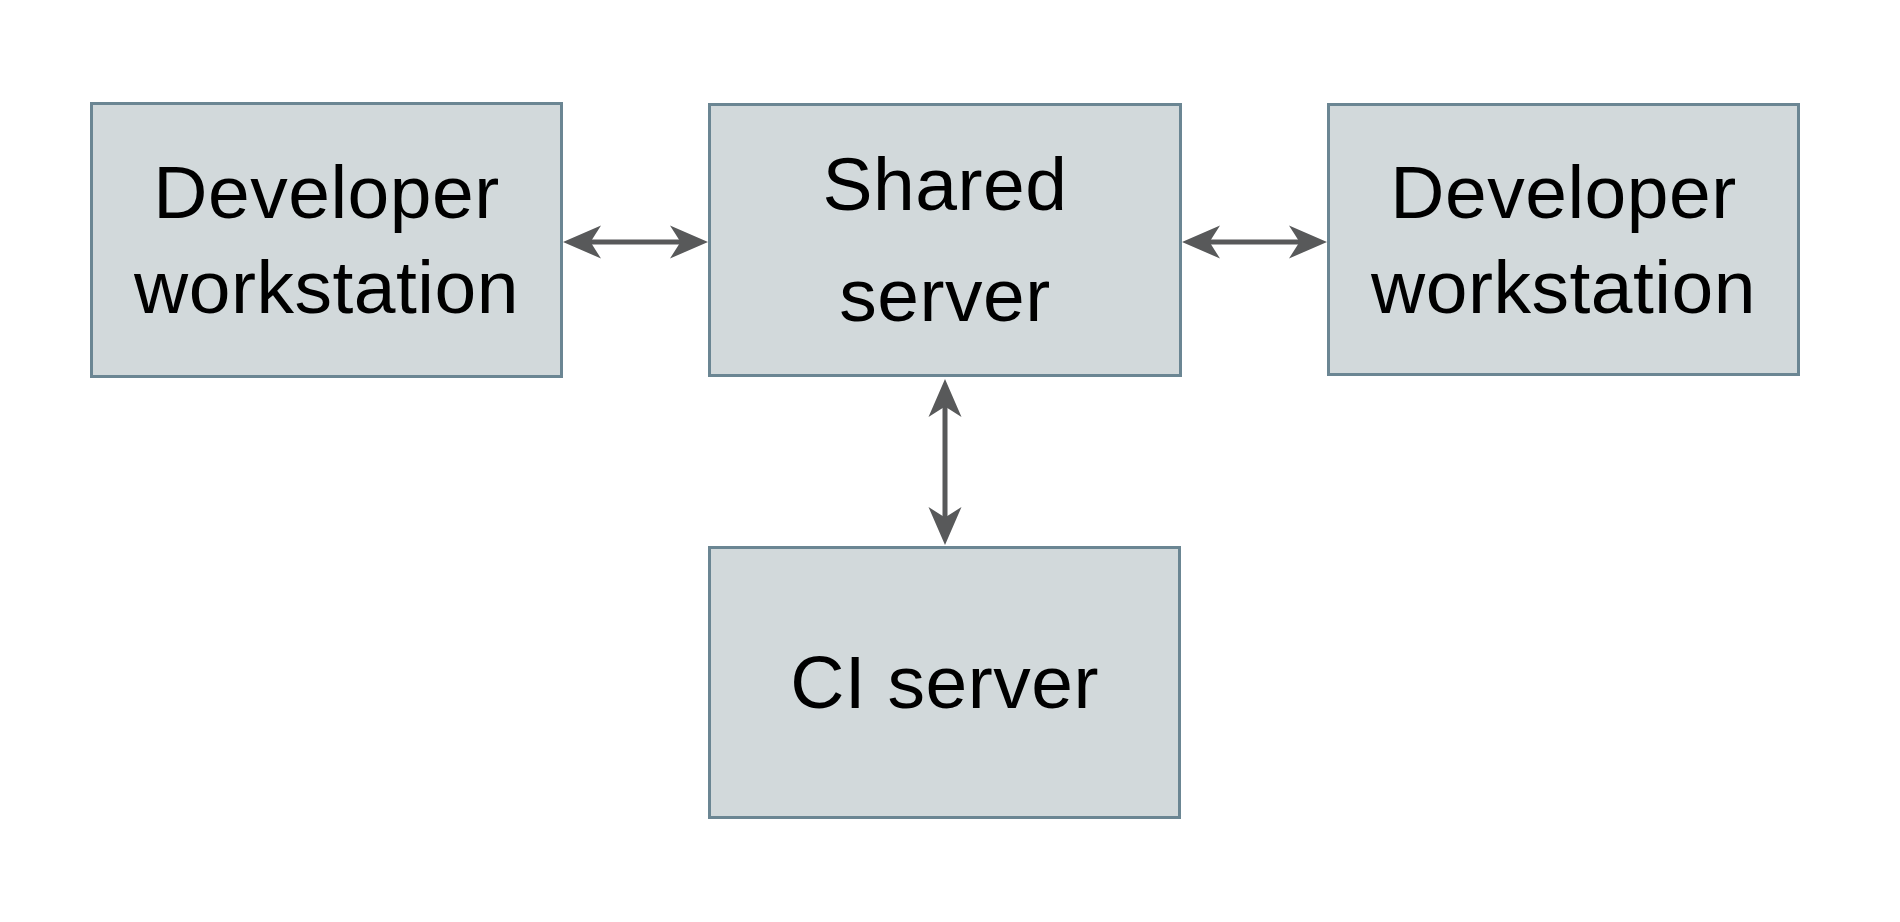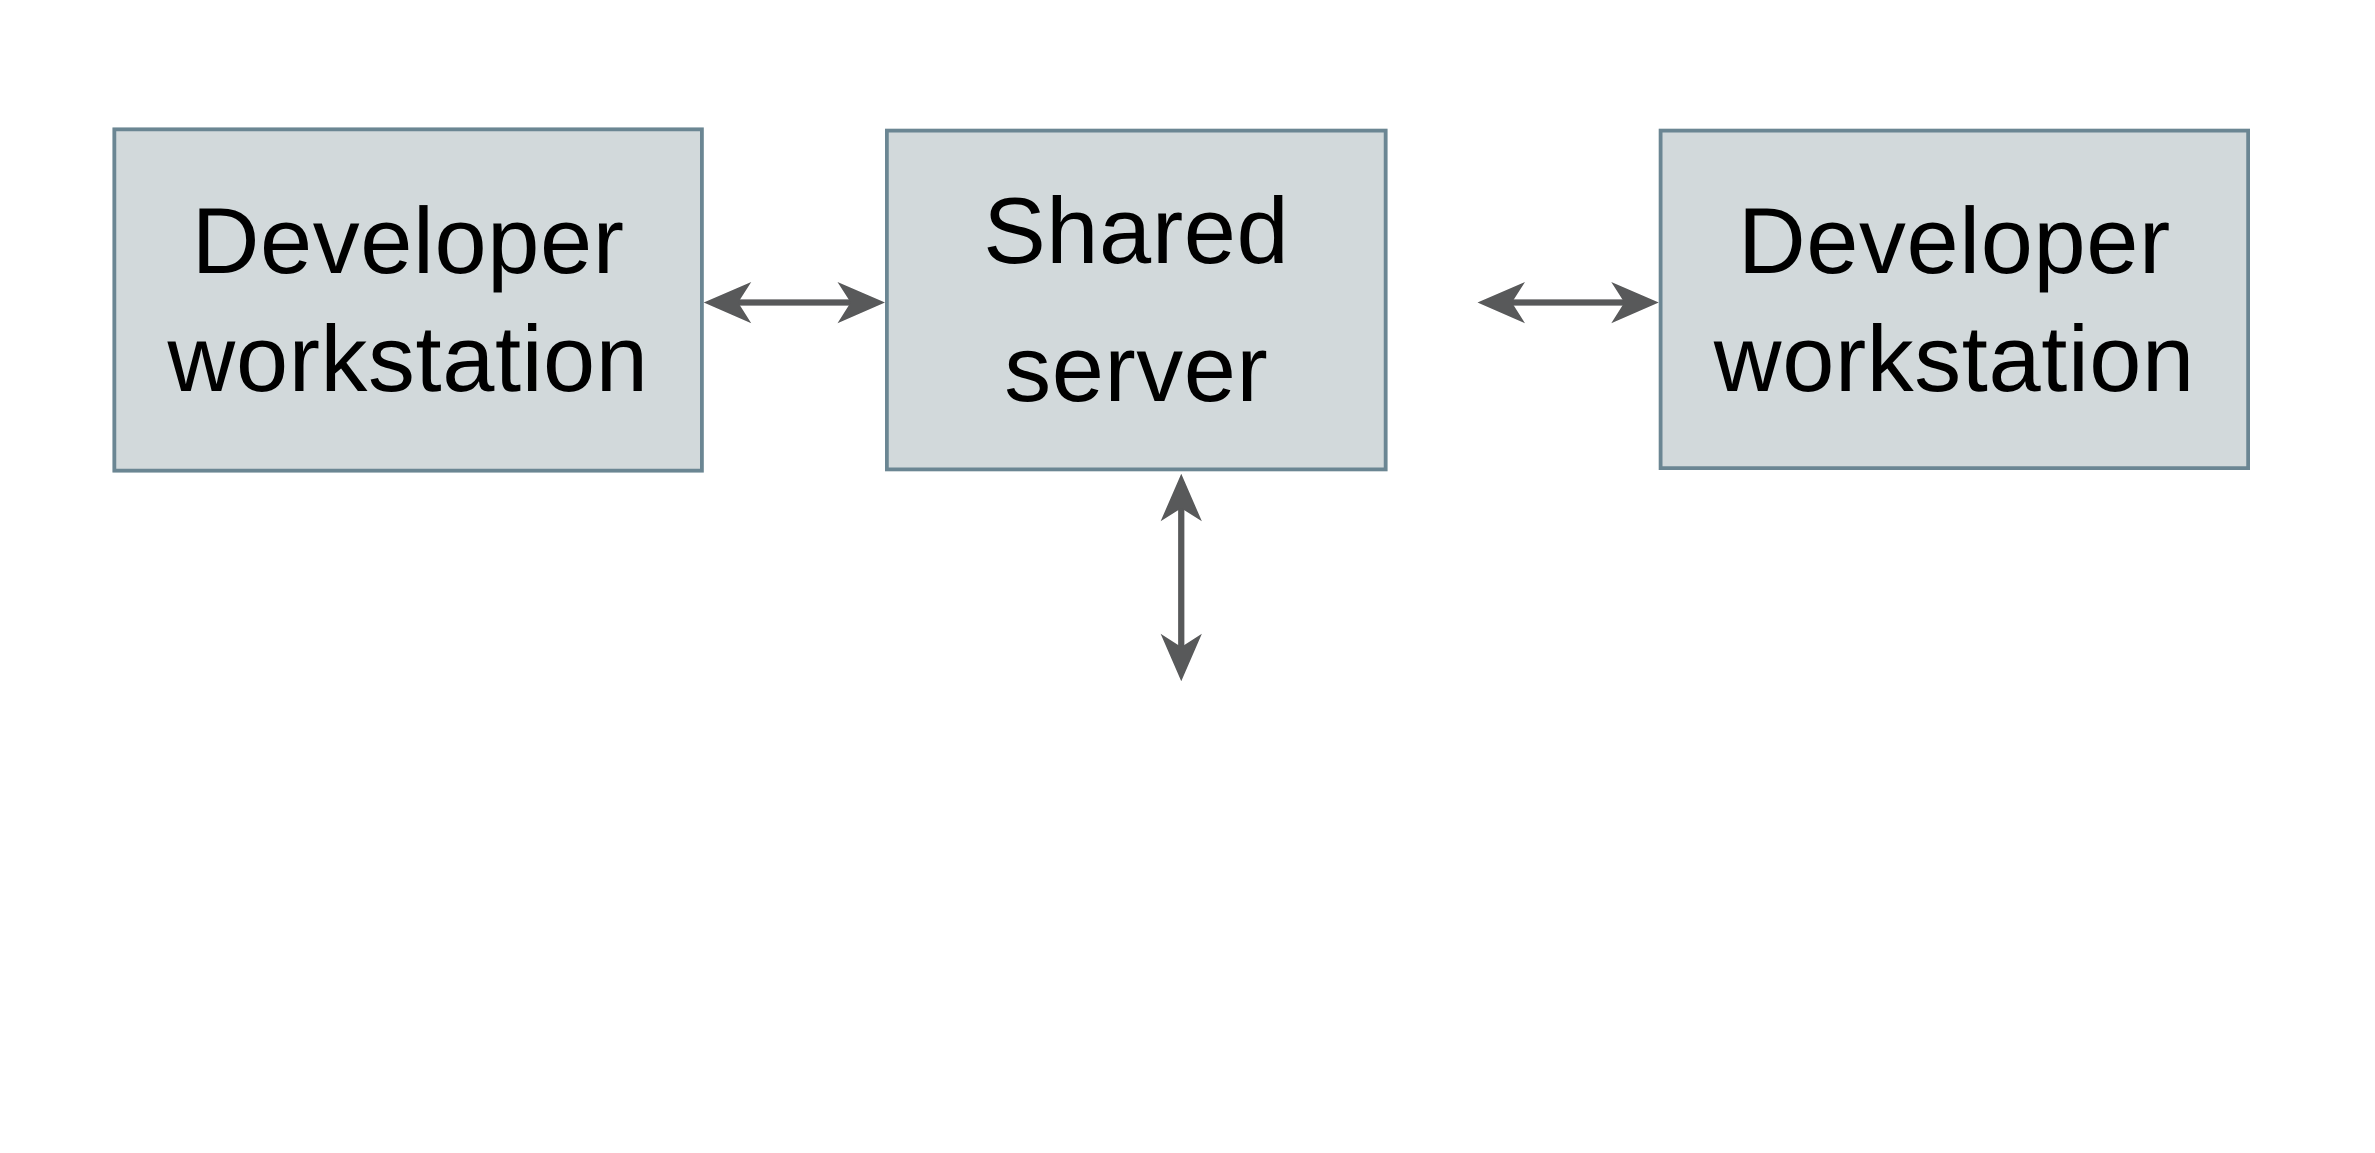--- a/index.html
+++ b/index.html
@@ -31,21 +31,21 @@
     align-items: center;
     justify-content: center;
     text-align: center;
     color: var(--text-color);
     font-size: 75px;
     line-height: 95px;
     letter-spacing: 0.5px;
   }
   .node .line { display: block; white-space: nowrap; }
   #node-dev-left   { left:   90px; top: 102px; width: 473px; height: 276px; }
-  #node-cache      { left:  708px; top: 103px; width: 402px; height: 274px; gap: 16px; }
+  #node-cache      { left:  708px; top: 103px; width: 474px; height: 274px; gap: 16px; }
   #node-dev-right  { left: 1327px; top: 103px; width: 473px; height: 273px; }
   #node-ci         { left:  708px; top: 546px; width: 473px; height: 273px; }
   .edge { position: absolute; display: block; }
   #edge-left  { left:  562px; top: 220px; width: 147px; height: 44px; }
   #edge-right { left: 1181px; top: 220px; width: 147px; height: 44px; }
   #edge-down  { left:  923px; top: 377px; width: 44px;  height: 170px; }
   .edge .shaft, .edge .head { fill: var(--arrow-color); }
 </style>
 </head>
 <body>
@@ -60,20 +60,23 @@
   <div class="node" id="node-cache">
     <span class="line">Shared</span>
     <span class="line">server</span>
   </div>
 
   <div class="node" id="node-dev-right">
     <span class="line">Developer</span>
     <span class="line">workstation</span>
   </div>
 
+  <div class="node" id="node-ci">
+    <span class="line">CI server</span>
+  </div>
 
   <svg class="edge" id="edge-left" viewBox="0 0 147 44" aria-hidden="true">
     <rect class="shaft" x="24" y="19.5" width="99" height="5"></rect>
     <polygon class="head" points="1,22 39,5.5 28.5,22 39,38.5"></polygon>
     <polygon class="head" points="146,22 108,5.5 118.5,22 108,38.5"></polygon>
   </svg>
 
   <svg class="edge" id="edge-right" viewBox="0 0 147 44" aria-hidden="true">
     <rect class="shaft" x="24" y="19.5" width="99" height="5"></rect>
     <polygon class="head" points="1,22 39,5.5 28.5,22 39,38.5"></polygon>

